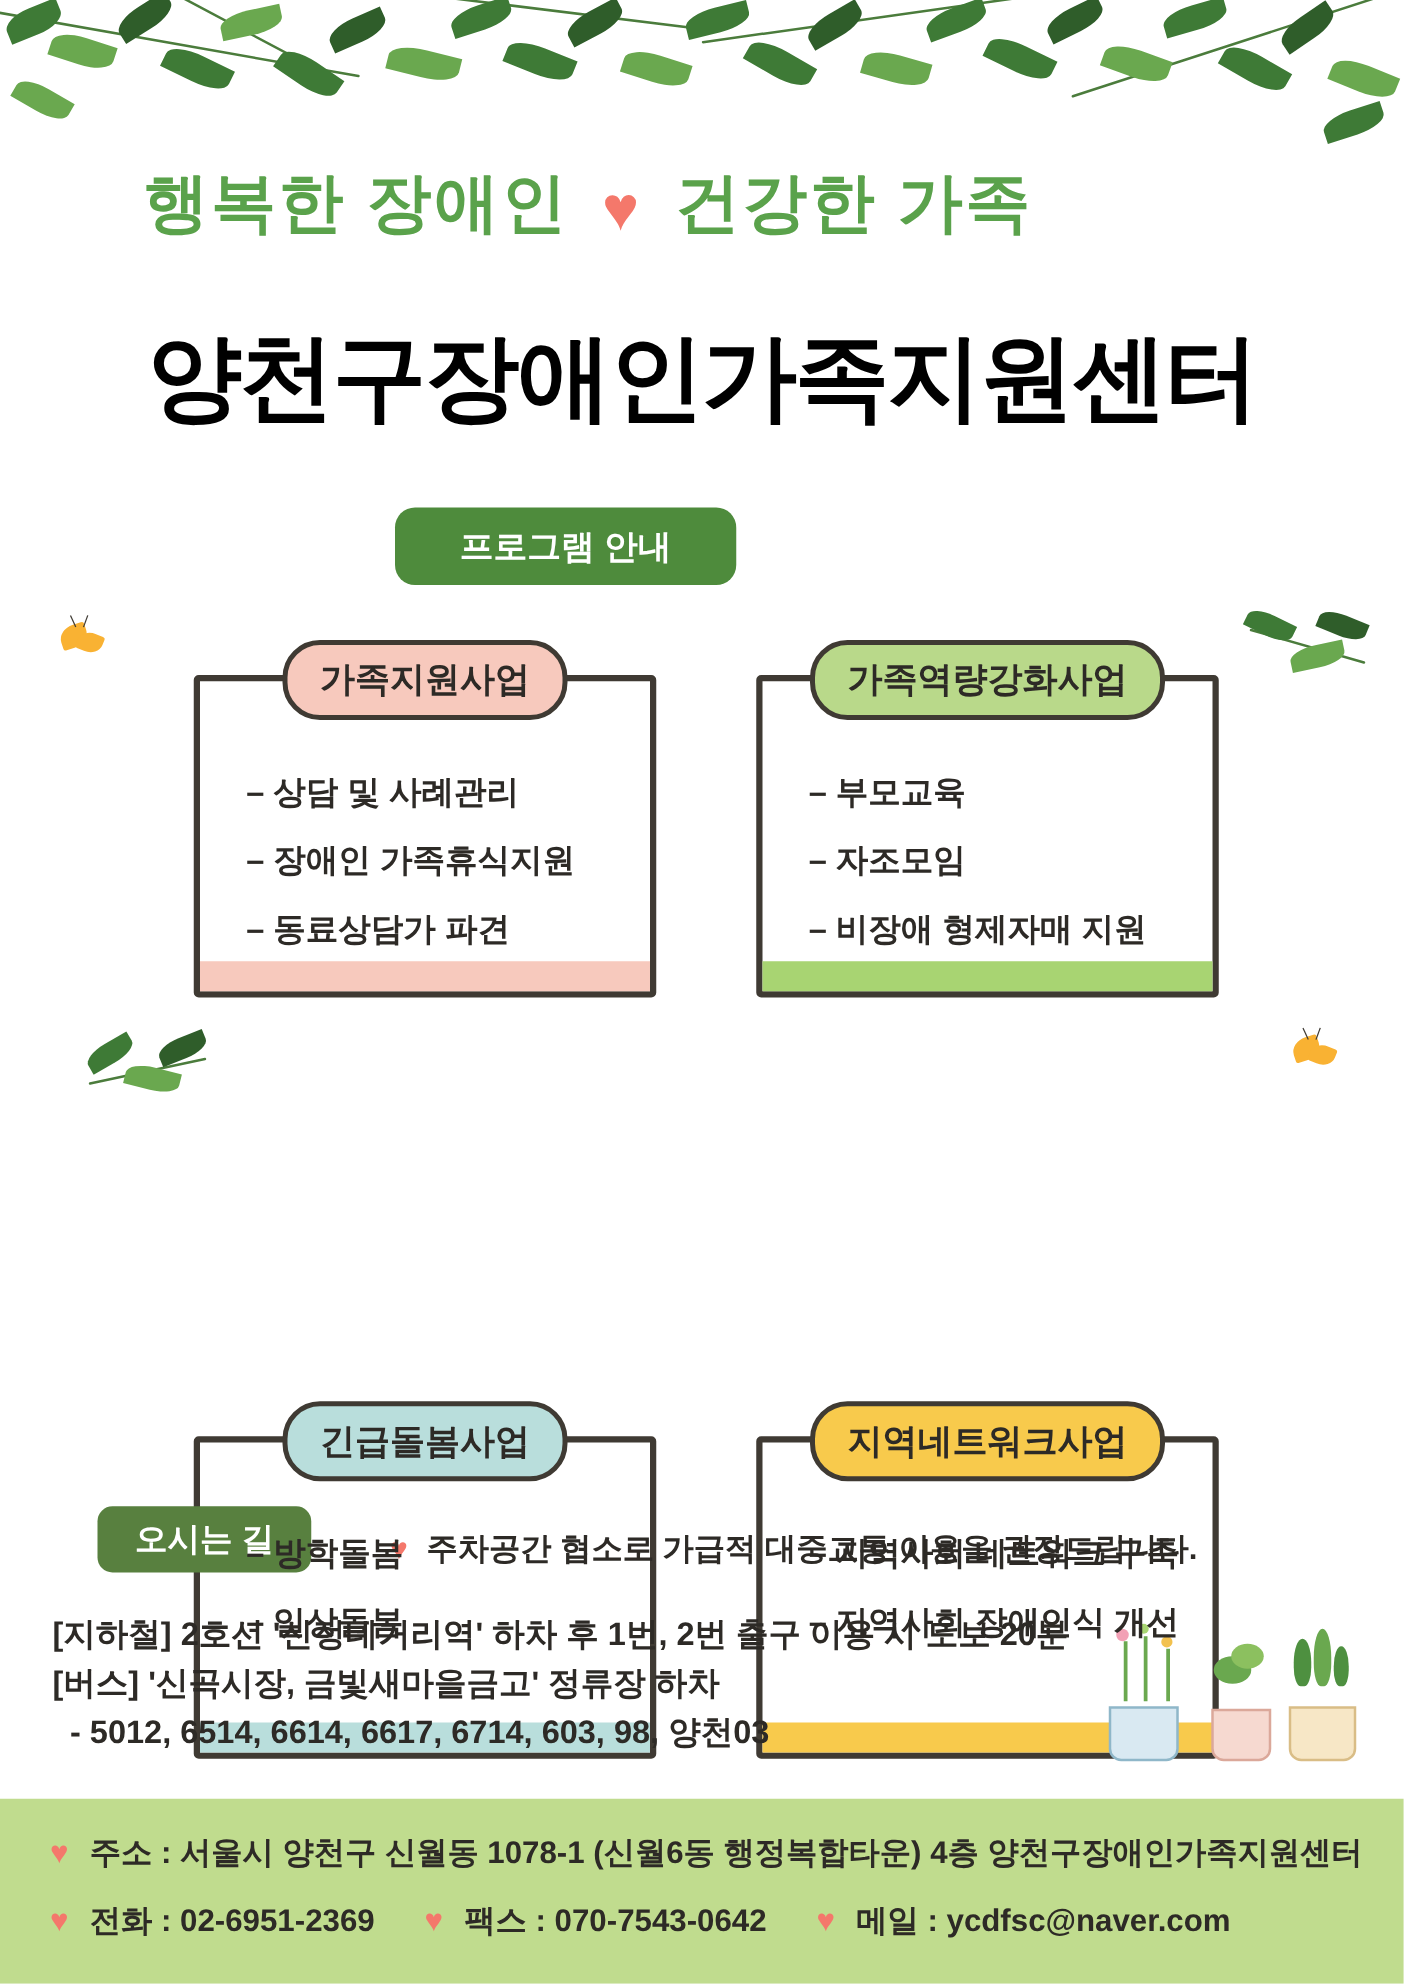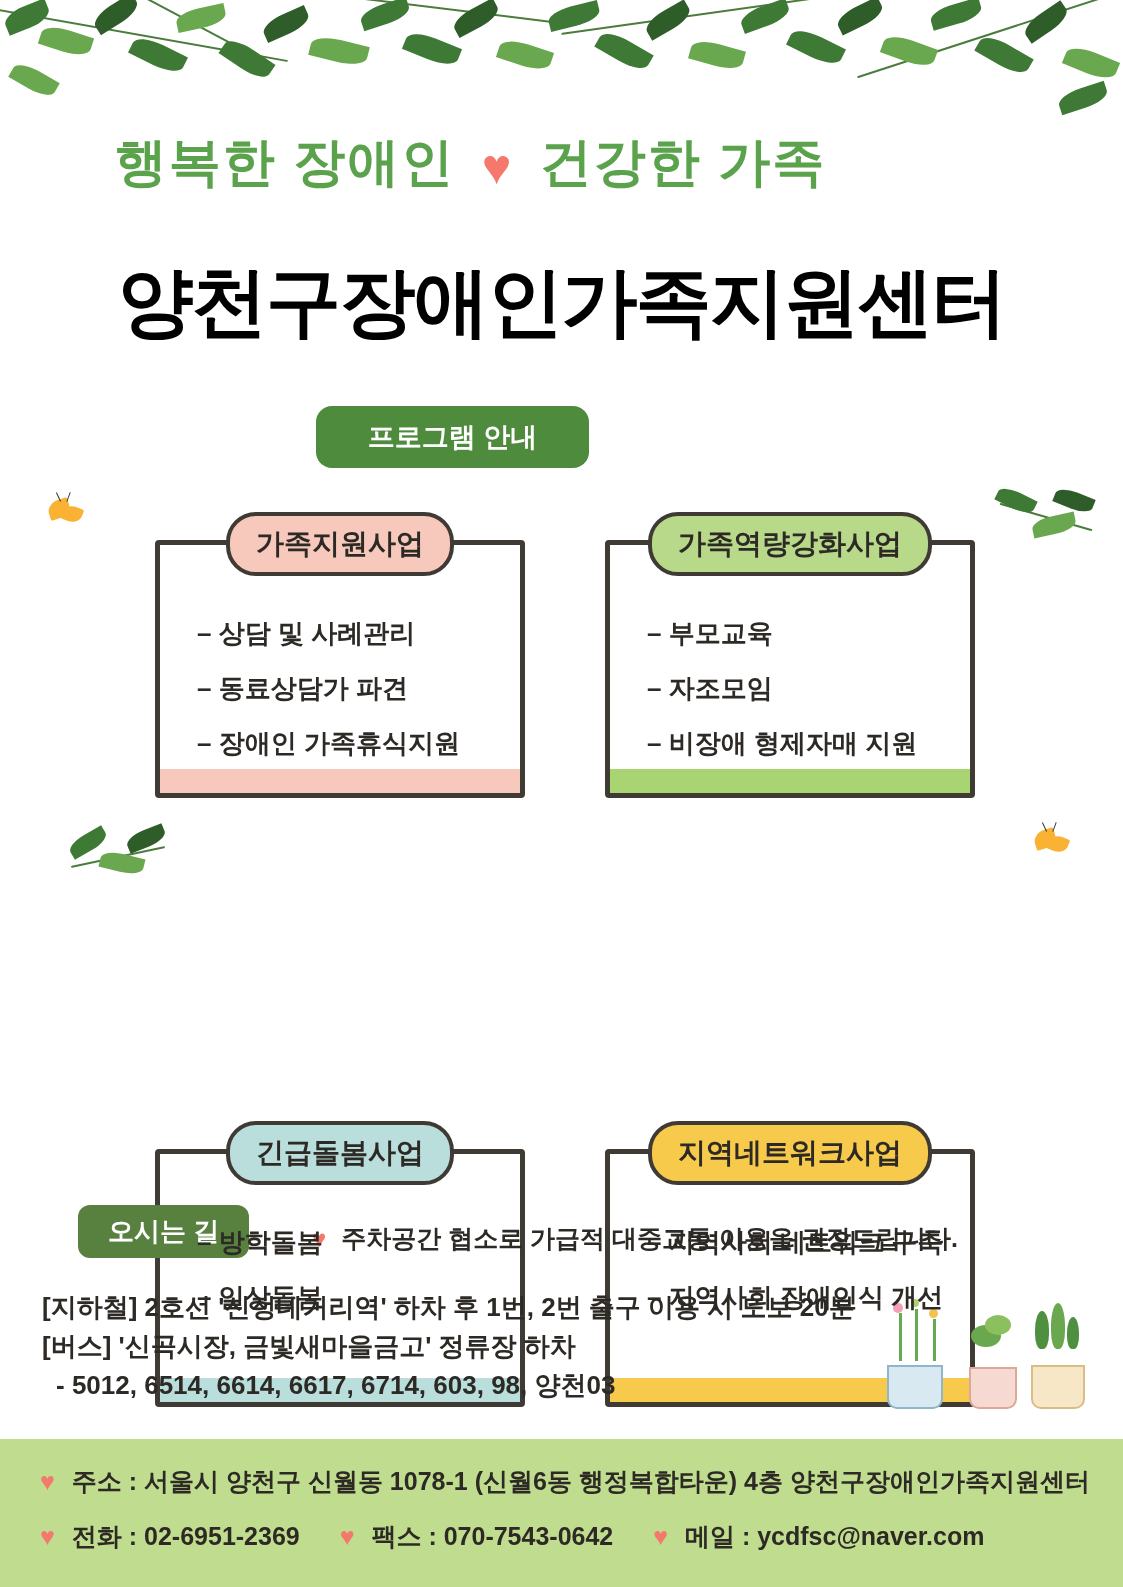--- a/index.html
+++ b/index.html
@@ -256,22 +256,22 @@
 
   <div class="cards">
 
     <div class="card pink">
       <div class="card-box">
         <div class="card-bar"></div>
       </div>
       <div class="card-title">가족지원사업</div>
       <ul class="card-list">
         <li>상담 및 사례관리</li>
+        <li>장애인 가족휴식지원</li>
         <li>동료상담가 파견</li>
-        <li>장애인 가족휴식지원</li>
       </ul>
       <div class="card-spacer"></div>
     </div>
 
     <div class="card green">
       <div class="card-box">
         <div class="card-bar"></div>
       </div>
       <div class="card-title">가족역량강화사업</div>
       <ul class="card-list">

